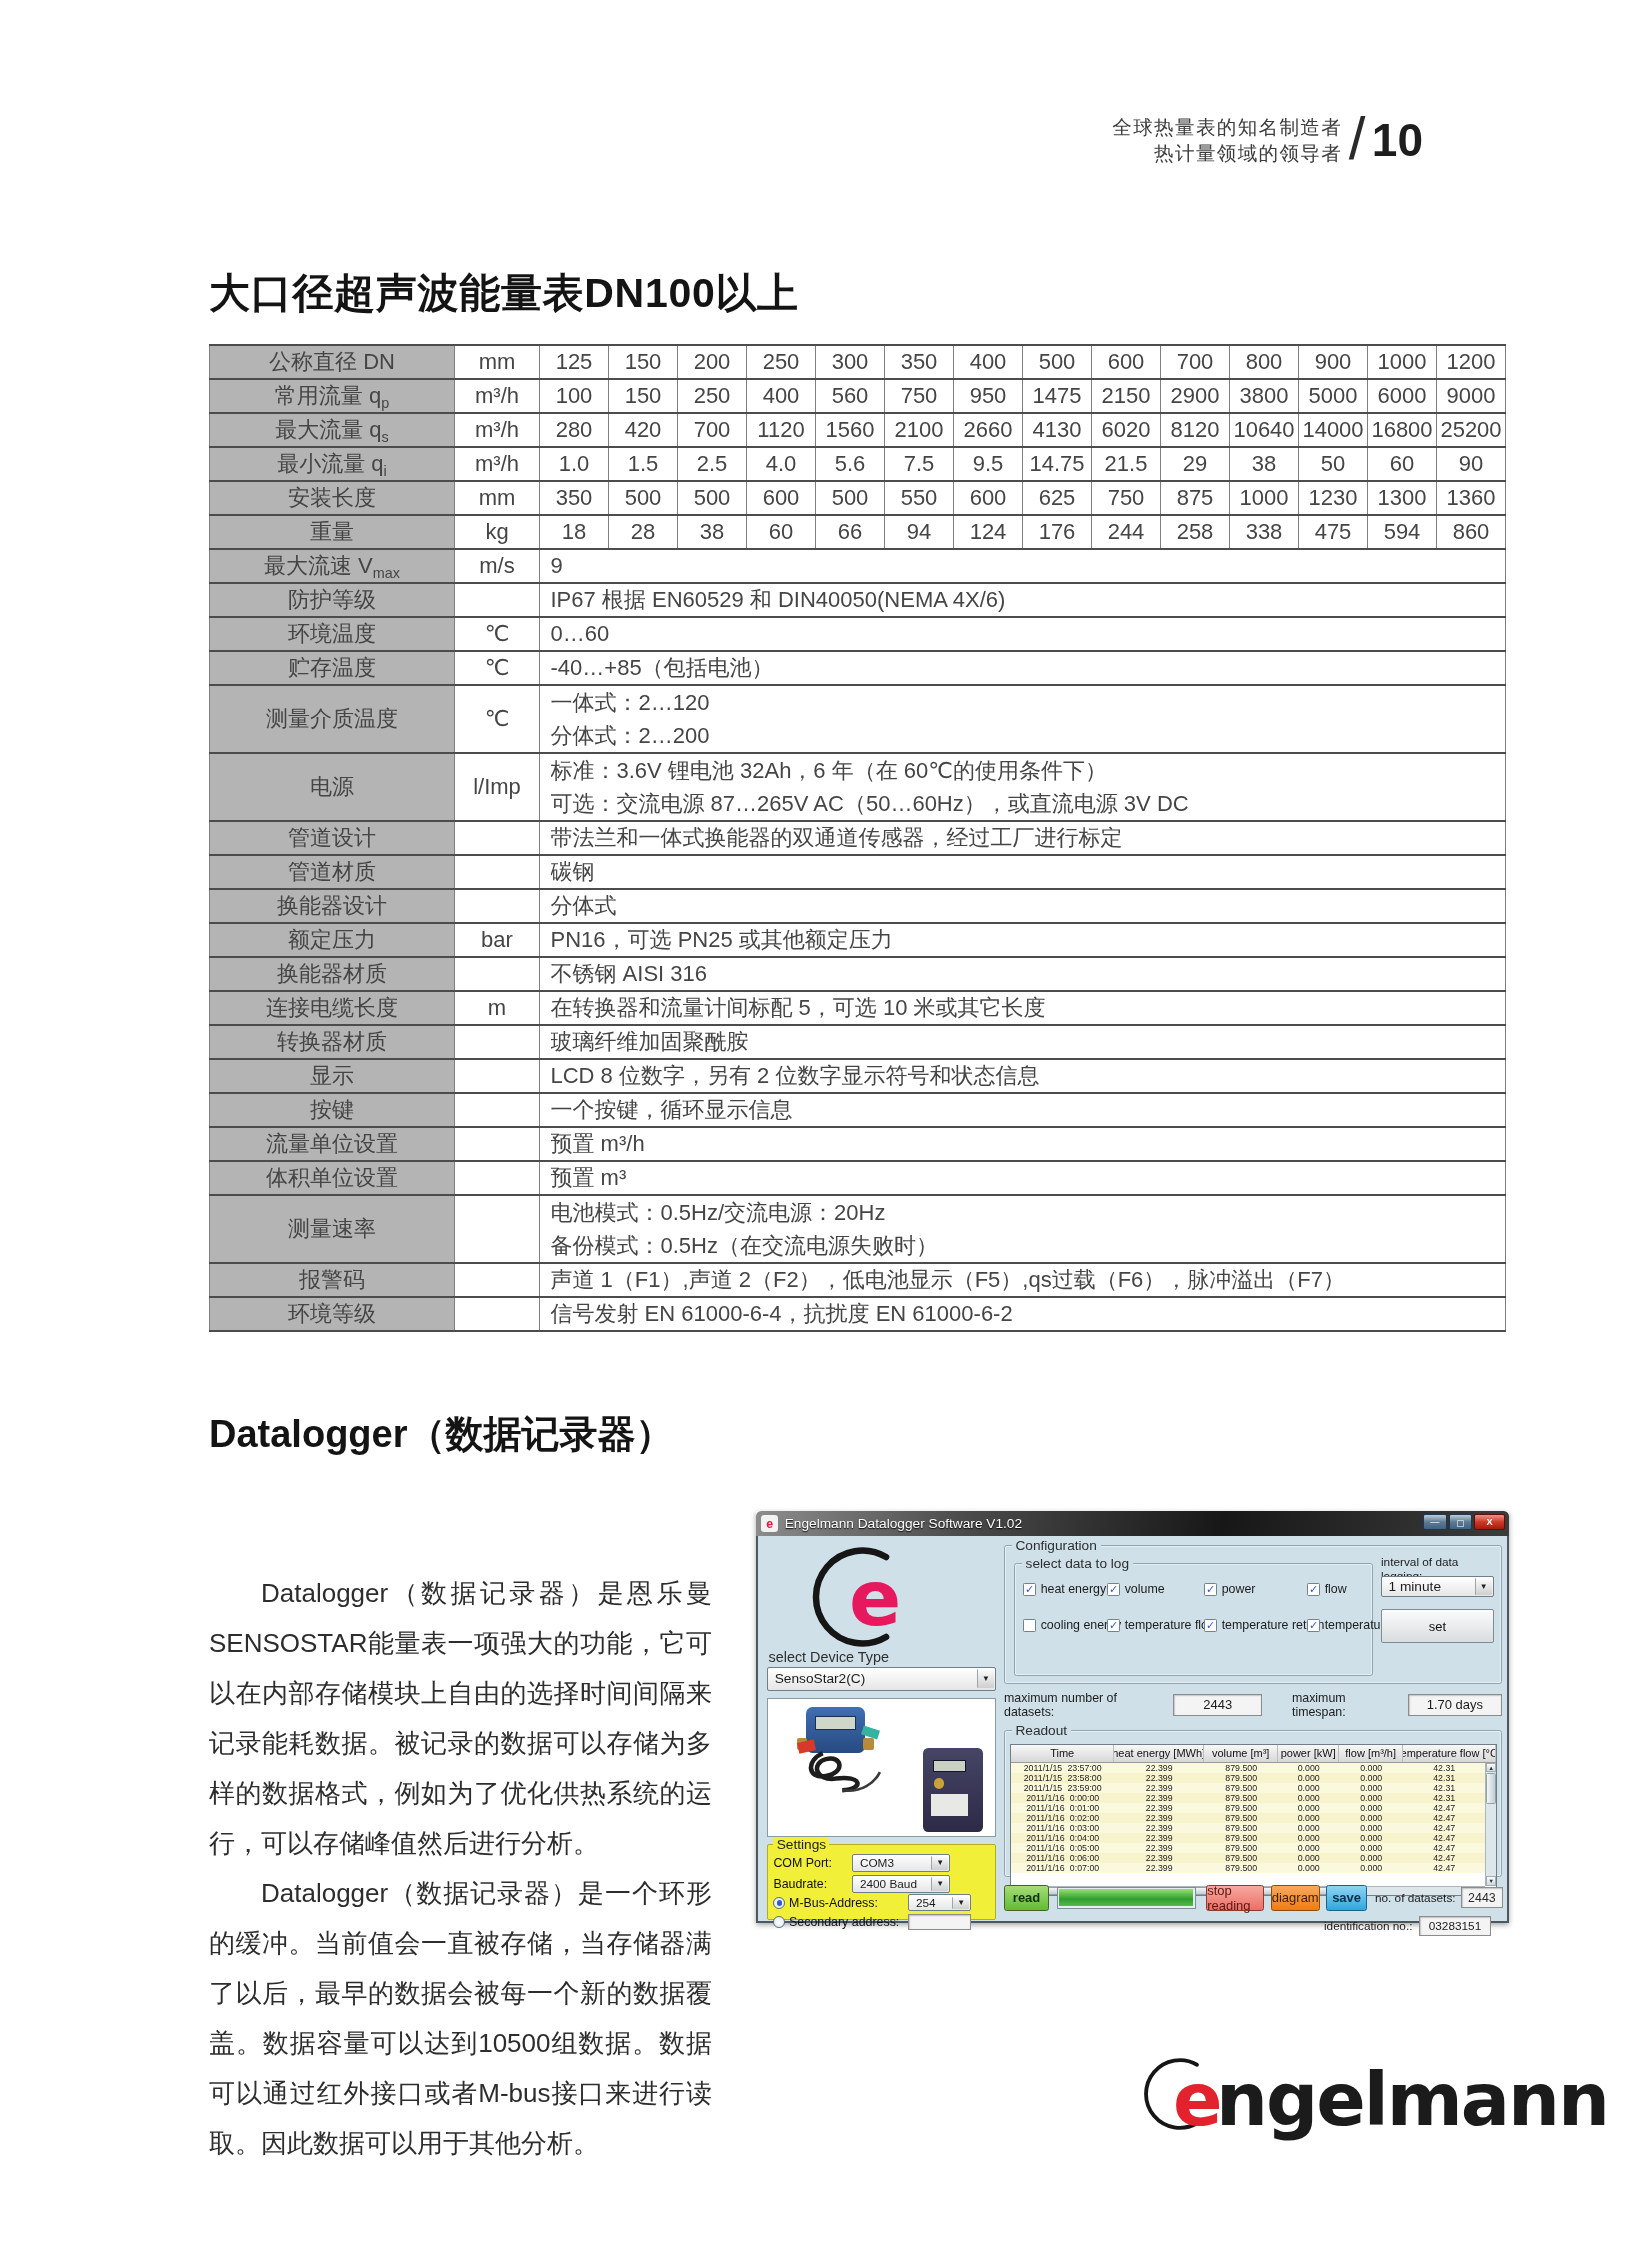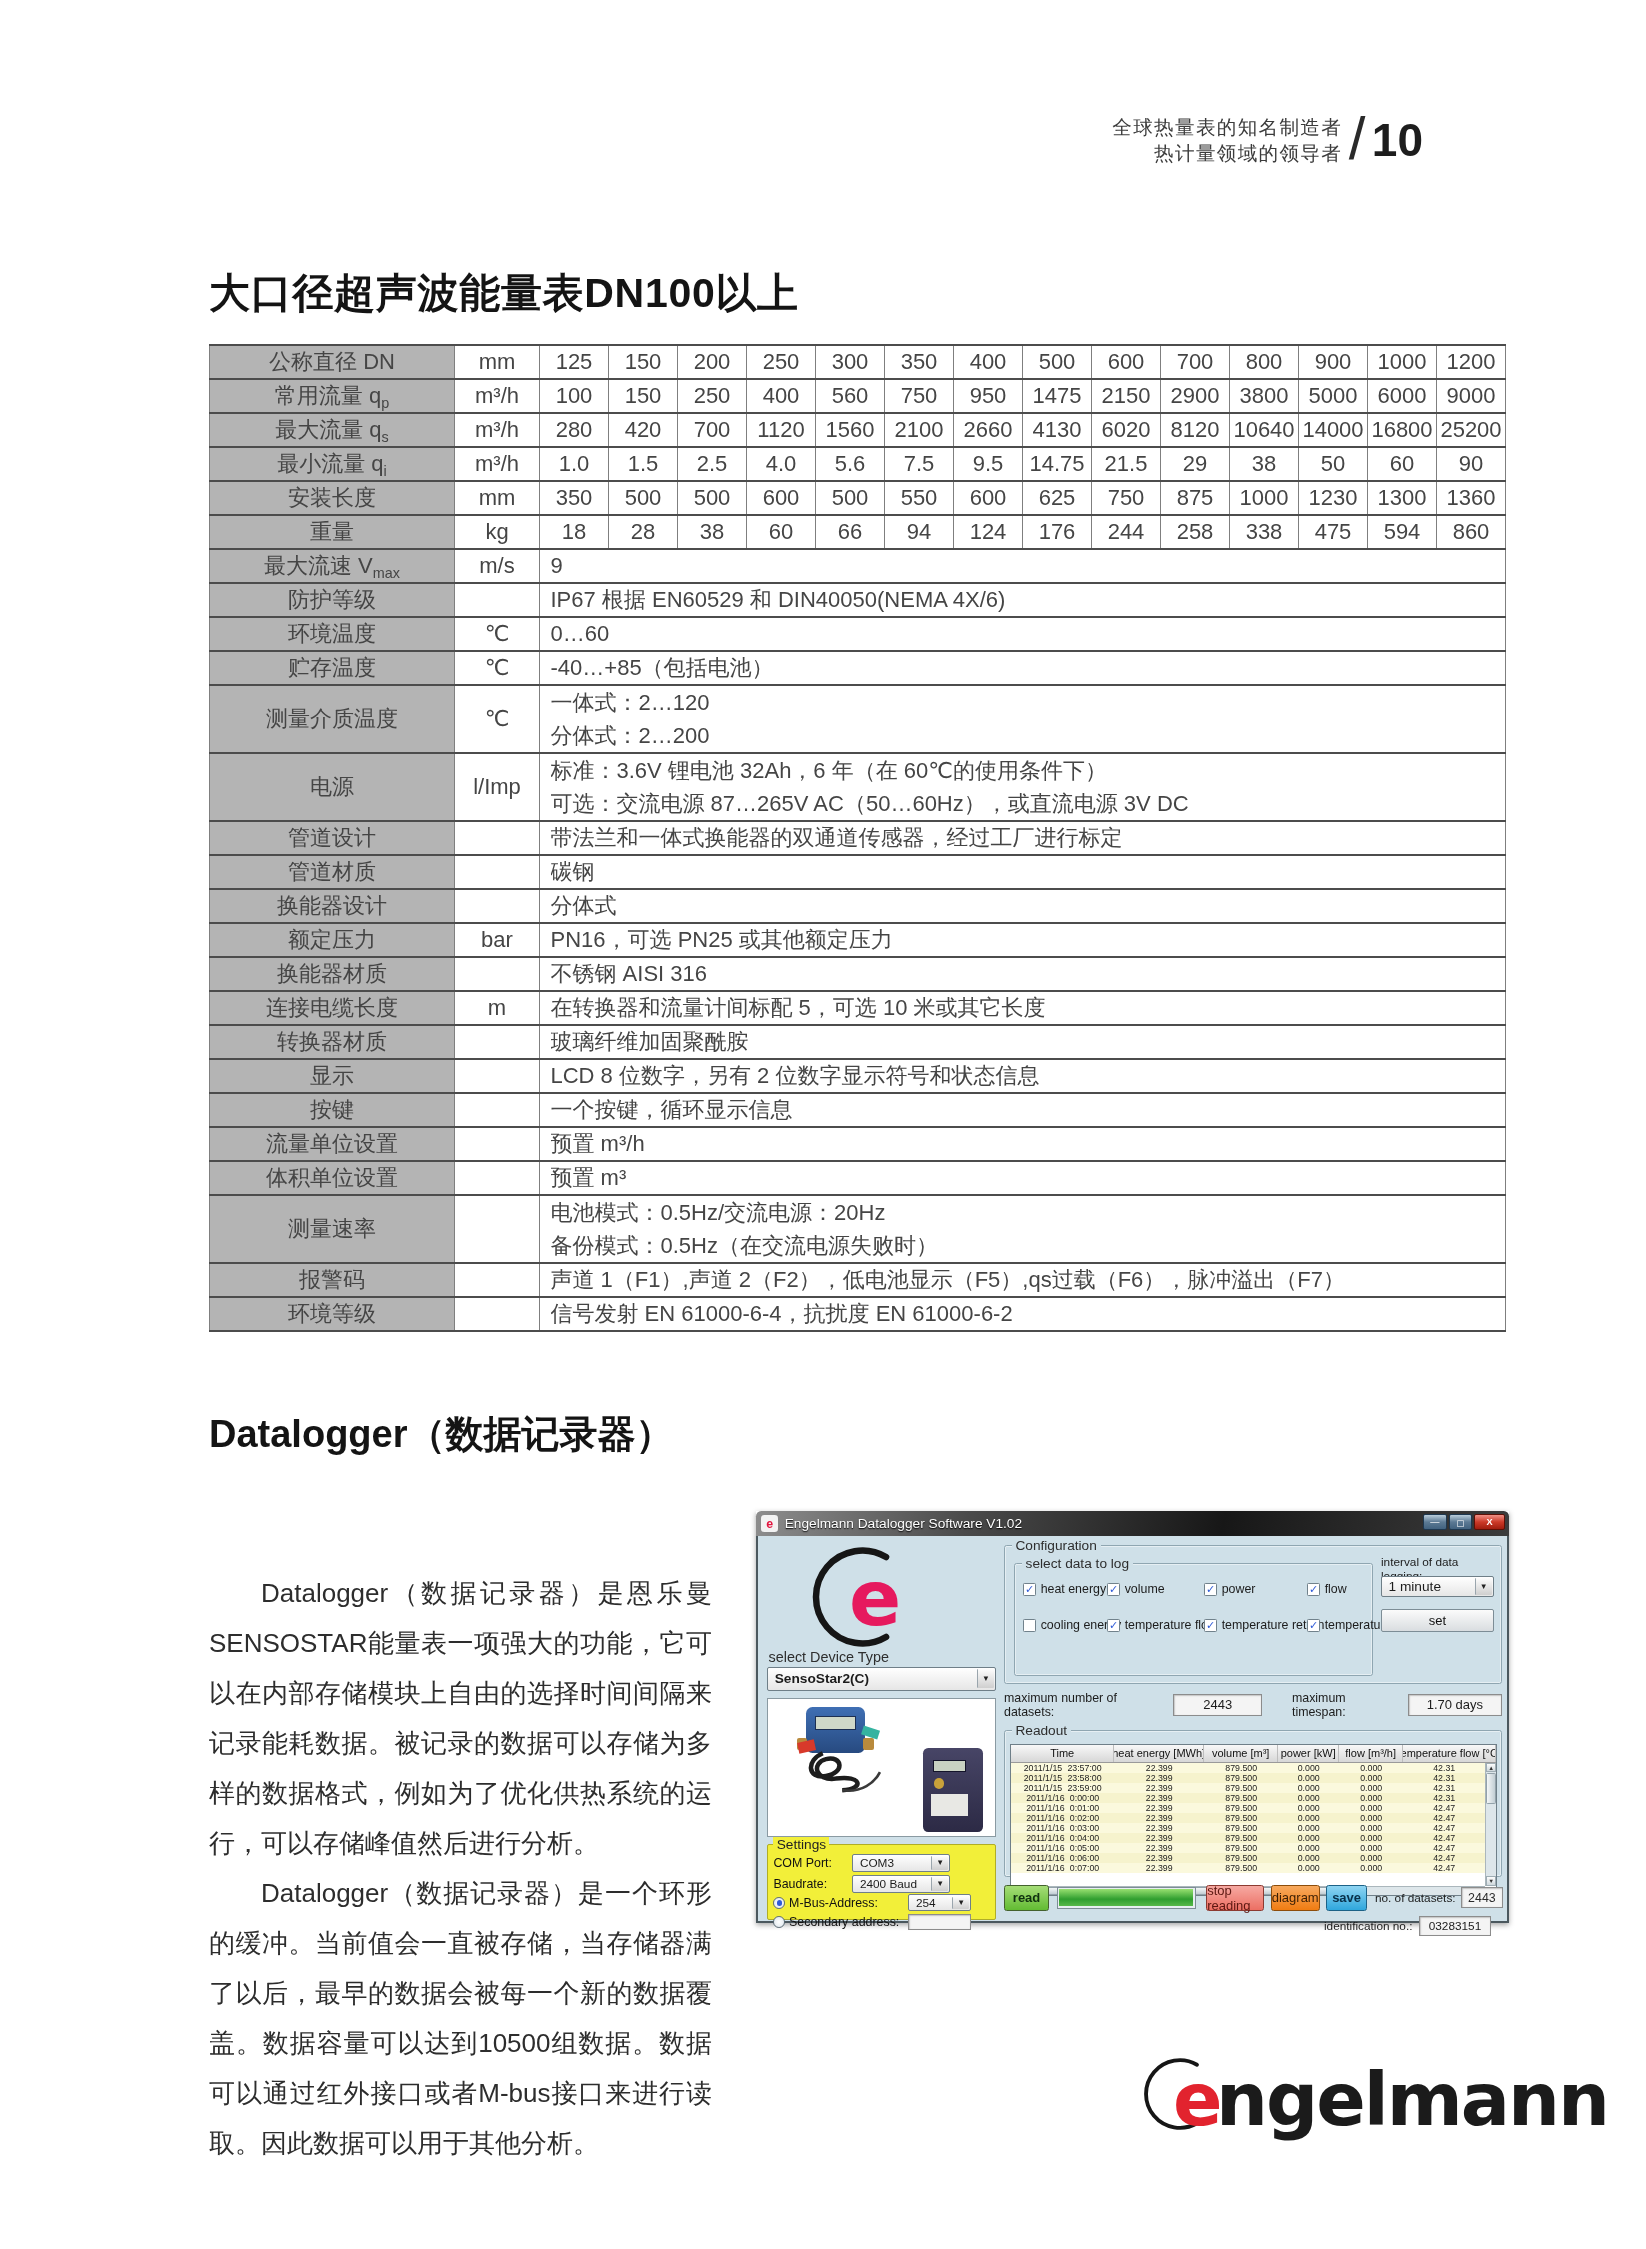--- a/index.html
+++ b/index.html
@@ -63,21 +63,21 @@
   
   .app-logo { position:absolute; left:46px; top:6.5px; width:164px; height:108px; }
   .app-logo svg { position:absolute; left:0; top:0; }
   .app-logo .bige { position:absolute; left:45px; top:11.8px; font-size:77px; font-weight:bold; color:#e6195e; font-family:"DejaVu Sans",sans-serif; }
   .devlabel { position:absolute; left:10.5px; top:113px; font-size:14.4px; color:#2e2e2e; }
   .dd { background:linear-gradient(#ffffff,#e6e6e6); border:0.7px solid #6f7f88; border-radius:2px;
         display:flex; align-items:center; position:relative; font-size:13.7px; color:#1c1c1c; padding-left:6.5px; }
   .dd .arrowbox { position:absolute; right:1.3px; top:1.3px; bottom:1.3px; width:17px; border-left:0.7px solid #9aa5ad;
                   background:linear-gradient(#fdfdfd,#cfcfcf); display:flex; align-items:center; justify-content:center;
                   font-size:7.9px; color:#222; border-radius:1.3px; }
-  .dev-dd { position:absolute; left:9.2px; top:131px; width:229px; height:23.6px;font-weight:bold; }
+  .dev-dd { position:absolute; left:9.2px; top:131px; width:229px; height:23.6px; }
   .imgbox { position:absolute; left:9.2px; top:162px; width:229px; height:139px; background:#ffffff; border:1.3px solid #8a9aa2; }
   
   .meter { position:absolute; left:31px; top:7.9px; width:72px; height:63px; }
   .meter .body { position:absolute; left:6.5px; top:0; width:59px; height:46px; background:linear-gradient(#3f6fb4,#274a80); border-radius:6.5px; }
   .meter .lcd { position:absolute; left:15.7px; top:9.2px; width:41px; height:14.4px; background:#cfd8c8; border:1.3px solid #1c2f52; }
   .meter .pipeL,.meter .pipeR { position:absolute; top:31px; width:10.5px; height:11.8px; background:#b98a3c; border-radius:2px; }
   .meter .pipeL{ left:-2.6px; } .meter .pipeR{ right:-2.6px; }
   .cables { position:absolute; left:3.9px; top:43px; }
   .tagred { position:absolute; left:-1.3px; top:34px; width:17px; height:10.5px; background:#d8392b; transform:rotate(-12deg); }
   .tagteal { position:absolute; left:63px; top:21px; width:17px; height:9.2px; background:#35b3a0; transform:rotate(18deg); }
@@ -100,21 +100,21 @@
   
   .cfgbox { left:246px; top:9.2px; width:498px; height:139px; }
   .sdlbox { left:9.2px; top:17px; width:359px; height:113px; }
   .sd-grid { position:absolute; left:7.9px; top:18.3px; right:5.2px; display:grid;
              grid-template-columns:84px 97px 103px 1fr; row-gap:22px; }
   .cbx { display:flex; align-items:center; gap:4.6px; font-size:12.4px; color:#1c1c1c; white-space:nowrap; }
   .cb-box { width:13px; height:13px; background:#fff; border:0.7px solid #71828c; border-radius:1.3px; font-size:11px;
             color:#2f5bd7; display:flex; align-items:center; justify-content:center; flex:0 0 auto; }
   .interval-lab { position:absolute; left:376px; top:9.2px; width:118px; font-size:11.8px; color:#1c1c1c; }
   .interval-dd { position:absolute; left:376px; top:30px; width:113px; height:21px; }
-  .set-btn { position:absolute; left:376px; top:63px; width:113px; height:23px; border:0.7px solid #7d8d96; border-radius:2px;
+  .set-btn { position:absolute; left:376px; top:63px; width:113px; height:34px; border:0.7px solid #7d8d96; border-radius:2px;
              background:linear-gradient(#fbfbfb,#d9dde0); font-size:13px; color:#111;
              display:flex; align-items:center; justify-content:center; }
   .maxrow { position:absolute; left:246px; top:157px; width:498px; height:23.6px; font-size:12.4px; color:#1c1c1c;
             display:flex; align-items:center; }
   .maxrow .fld { height:22px; display:flex; align-items:center; justify-content:center; font-size:13px; }
   .robox { left:246px; top:194px; width:498px; height:147px; }
   .readout-table { position:absolute; left:5.2px; top:13px; width:487px; height:152px; background:#fff; border:0.7px solid #6f7f88; }
   .ro-head { display:grid; grid-template-columns:103px 90px 74px 61px 64px 1fr; height:17.7px;
              background:linear-gradient(#f8f8f8,#d7d7d7); border-bottom:0.7px solid #9a9a9a; }
   .ro-th { font-size:11px; color:#111; display:flex; align-items:center; justify-content:center; border-right:0.7px solid #bdbdbd; overflow:hidden; white-space:nowrap;}

